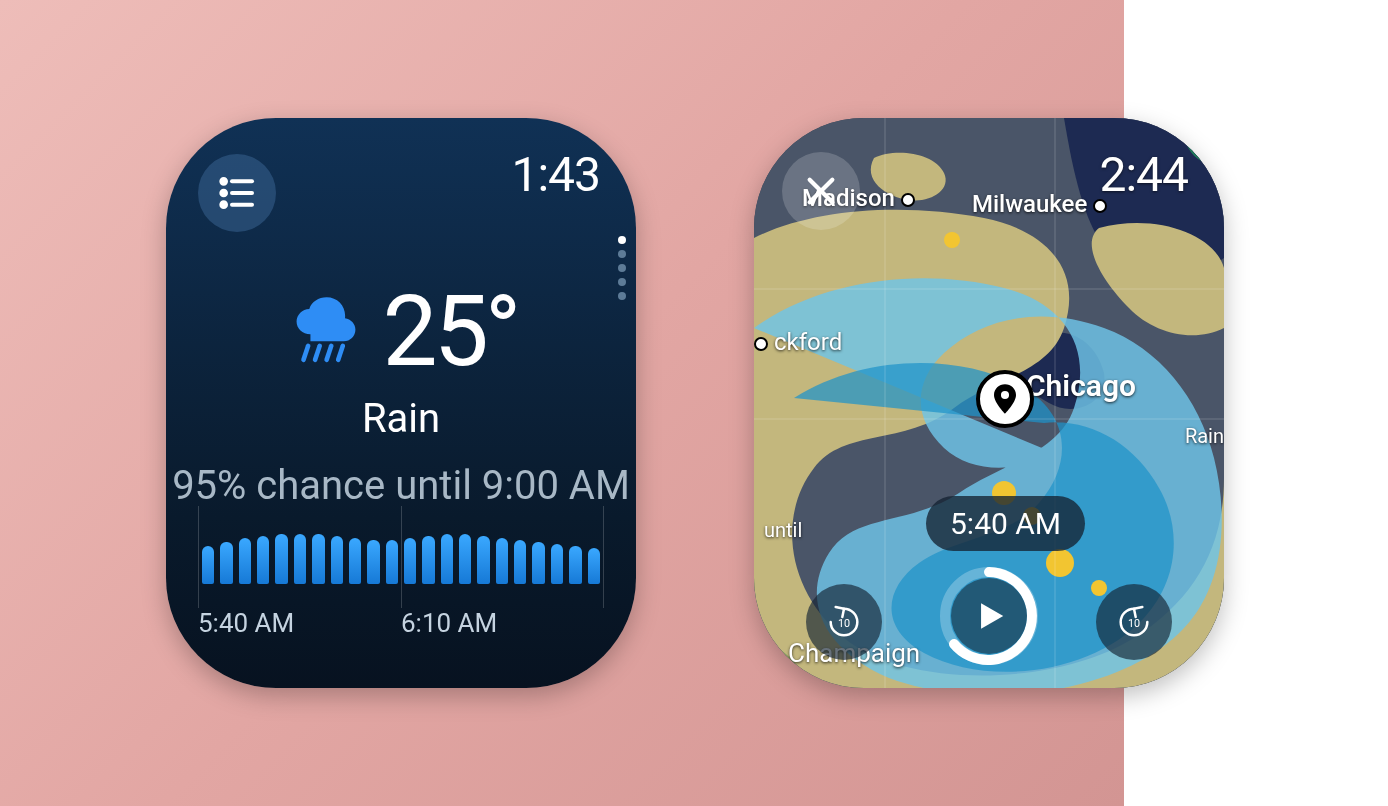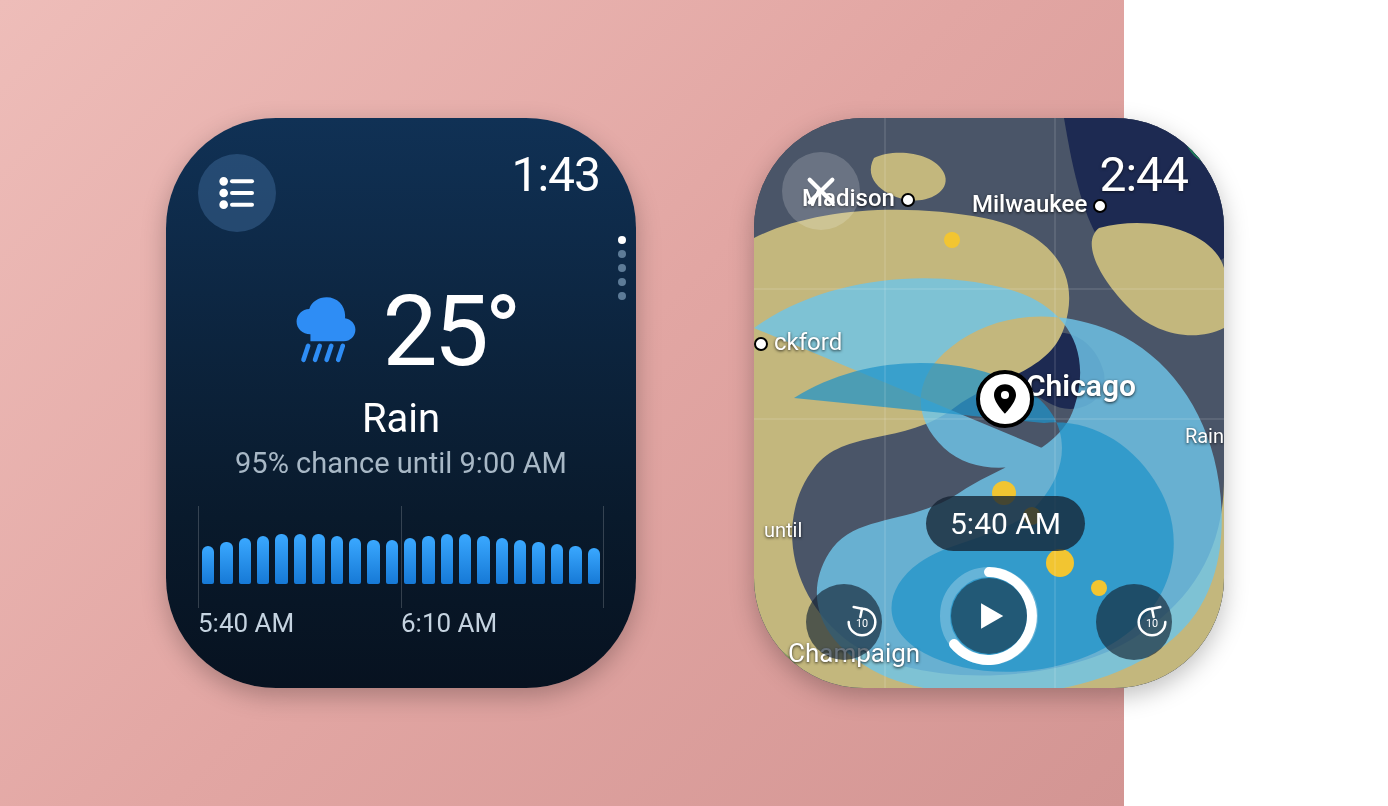--- a/index.html
+++ b/index.html
@@ -13,39 +13,39 @@
   .wl-loc{font-size:38px;font-weight:400;margin-top:-4px;}
   .wl-list-btn{position:absolute;top:36px;left:32px;width:78px;height:78px;border-radius:50%;background:rgba(56,98,144,.55);display:flex;align-items:center;justify-content:center;}
   .wl-list-btn svg{width:40px;height:40px;}
   .side-dots{position:absolute;right:10px;top:118px;display:flex;flex-direction:column;gap:6px;}
   .side-dots span{width:8px;height:8px;border-radius:50%;background:#5d7b97;}
   .side-dots span.on{background:#fff;}
   .wl-main{position:absolute;top:156px;left:0;right:0;text-align:center;}
   .wl-temp-row{display:flex;align-items:center;justify-content:center;gap:24px;}
   .wl-temp{font-size:98px;font-weight:400;letter-spacing:-4px;}
   .wl-cond{font-size:40px;margin-top:6px;}
-  .wl-chance{font-size:29px;color:#a8b8c6;margin-top:4px;}
+  .wl-chance{font-size:40px;color:#a8b8c6;margin-top:20px;}
   .wl-graph{position:absolute;bottom:50px;left:32px;right:32px;height:120px;}
   .wl-bars{position:relative;height:66px;display:flex;align-items:flex-end;gap:6px;padding:0 4px;}
   .wl-bars .bar{flex:1;background:linear-gradient(180deg,#3aa8ff 0%,#1679d6 100%);border-radius:6px 6px 2px 2px;}
   .wl-tick{position:absolute;top:-12px;bottom:30px;width:0;border-left:1px solid rgba(255,255,255,.18);}
   .wl-lbl{position:absolute;bottom:0;font-size:26px;color:#c5d3e0;}
   
   .wr-time{position:absolute;top:28px;right:36px;font-size:48px;font-weight:400;letter-spacing:-1px;text-shadow:0 1px 3px rgba(0,0,0,.6);}
   .wr-close{position:absolute;top:34px;left:28px;width:78px;height:78px;border-radius:50%;background:rgba(255,255,255,.18);display:flex;align-items:center;justify-content:center;}
   .wr-close svg{width:34px;height:34px;}
   .map-layer{position:absolute;inset:0;}
   .city-label{position:absolute;color:#fff;font-size:24px;font-weight:500;text-shadow:0 1px 3px rgba(0,0,0,.8);white-space:nowrap;}
   .city-dot{width:10px;height:10px;border-radius:50%;background:#fff;border:2px solid #000;display:inline-block;margin-left:6px;vertical-align:middle;}
   .city-dot-before{margin-right:6px;margin-left:0;}
   .muted{color:#ffffff;font-weight:400;}
   .pin{position:absolute;left:222px;top:252px;width:50px;height:50px;border-radius:50%;background:#fff;border:4px solid #000;display:flex;align-items:center;justify-content:center;}
   .pin svg{width:22px;height:30px;}
   .chip{position:absolute;left:172px;top:378px;background:rgba(20,35,50,.78);color:#fff;font-size:30px;padding:10px 24px;border-radius:28px;}
-  .ctrl{position:absolute;bottom:28px;border-radius:50%;display:flex;align-items:center;justify-content:flex-end;}
+  .ctrl{position:absolute;bottom:28px;border-radius:50%;display:flex;align-items:center;justify-content:center;}
   .ctrl.small{width:76px;height:76px;background:rgba(20,35,50,.65);}
   .ctrl.small svg{width:40px;height:40px;stroke:#fff;fill:none;}
   .play-outer{left:185px;width:100px;height:100px;bottom:22px;}
   .play-ring{position:absolute;inset:0;}
   .play-btn{position:absolute;inset:12px;border-radius:50%;background:rgba(20,35,50,.55);display:flex;align-items:center;justify-content:center;}
   .play-btn svg{width:38px;height:38px;fill:#fff;}
   .road{position:absolute;background:rgba(255,255,255,.10);}
 </style>
 </head>
 <body>

